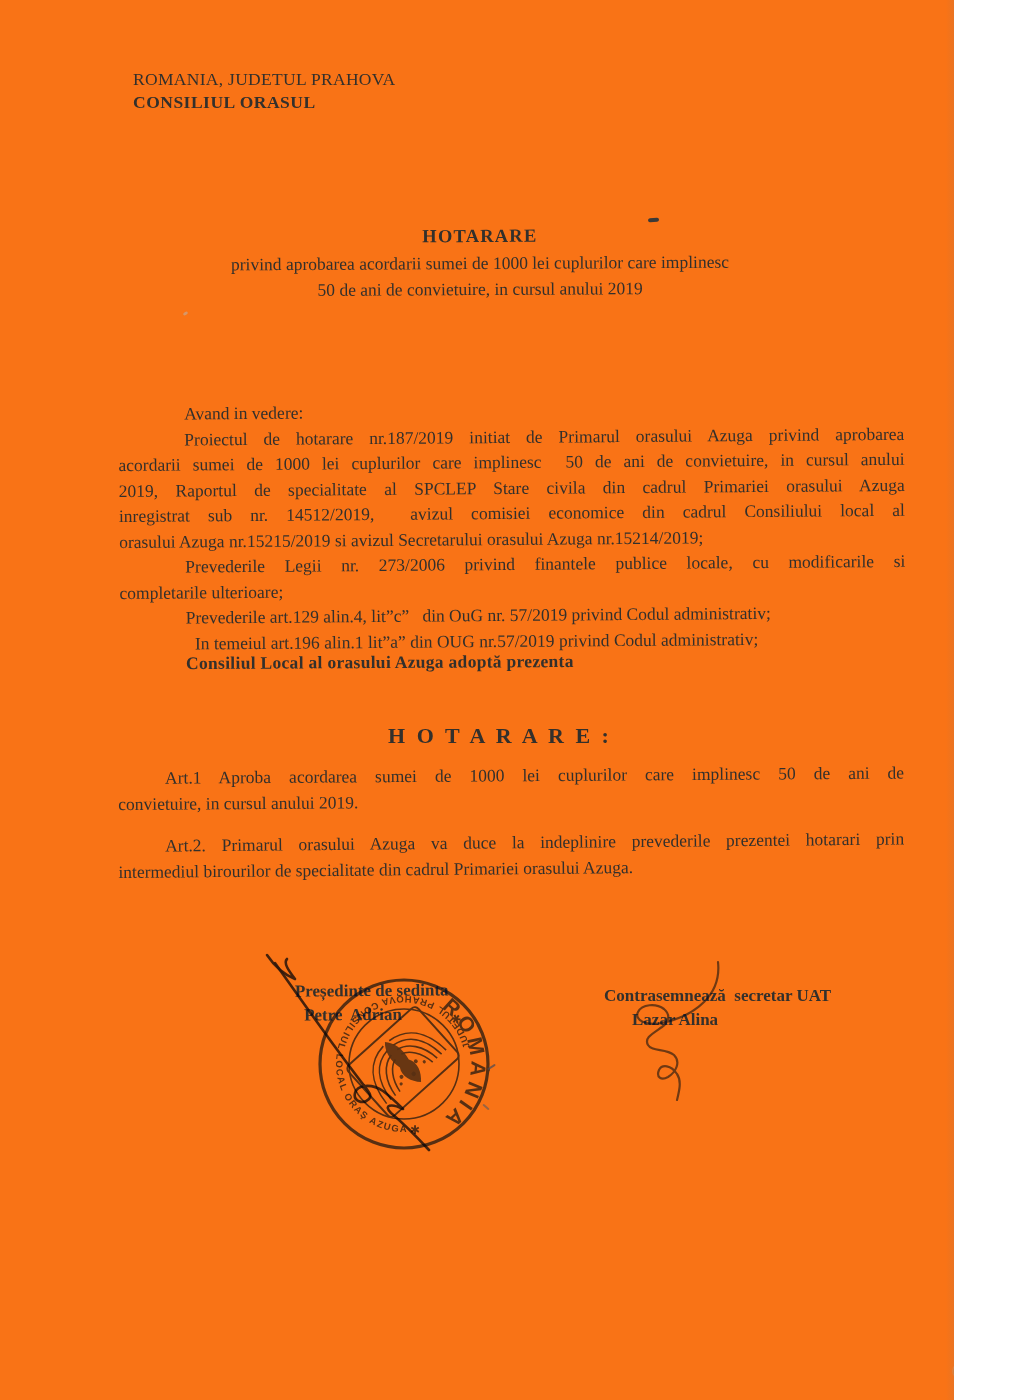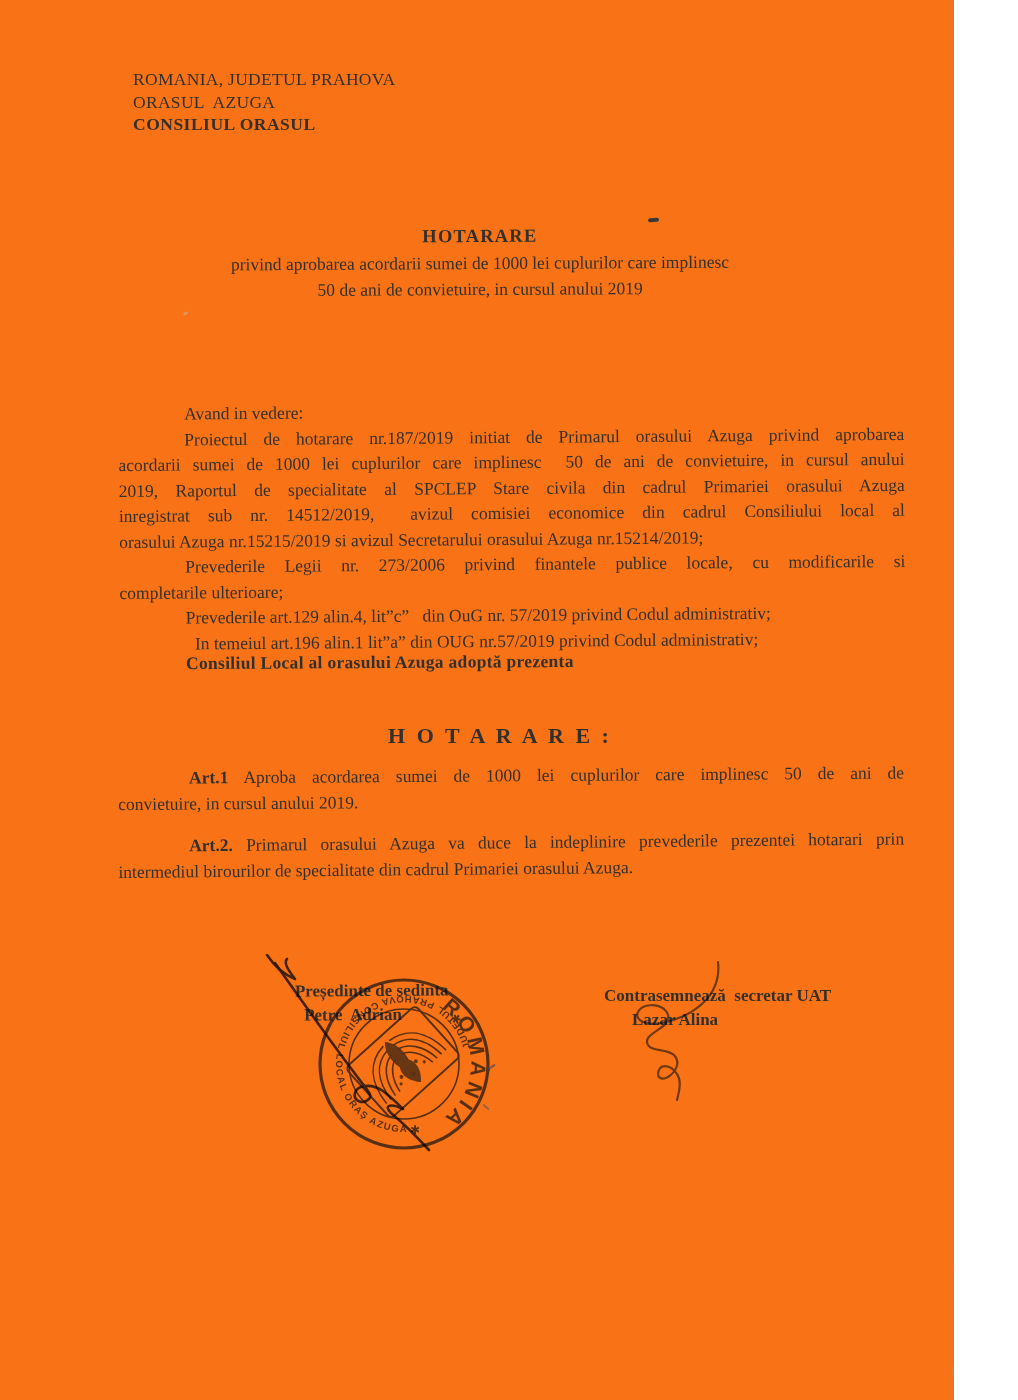--- a/index.html
+++ b/index.html
@@ -26,21 +26,21 @@
     transform:rotate(-0.45deg);transform-origin:left top;}
   .jline{text-align:justify;text-align-last:justify;}
   .indent{padding-left:66px;}
   .indent2{padding-left:75px;}
   .adoption{position:absolute;left:186px;top:652px;font-weight:bold;font-size:17.5px;letter-spacing:.3px;transform:rotate(-0.3deg);}
   .decision-heading{position:absolute;left:150px;top:723px;width:700px;text-align:center;font-weight:bold;
     font-size:22px;letter-spacing:3px;}
   .article{position:absolute;left:118px;width:786px;font-size:17.5px;line-height:25.5px;transform-origin:left top;}
   #art1{top:766px;transform:rotate(-0.4deg);}
   #art2{top:834px;transform:rotate(-0.55deg);}
-  .article .alabel{font-weight:bold;margin-left:24px;}
+  .article .alabel{font-weight:normal;}
   .artindent{padding-left:47px;}
   .sig-left{position:absolute;left:295px;top:979px;font-weight:bold;font-size:17px;line-height:24px;transform:rotate(-0.5deg);}
   .sig-left .name{padding-left:9px;}
   .sig-right{position:absolute;left:604px;top:984px;font-weight:bold;font-size:17px;line-height:24px;}
   .sig-right .name{padding-left:28px;}
   .footer{position:absolute;left:117px;top:1113px;font-weight:bold;font-size:17.5px;line-height:24px;letter-spacing:.2px;}
   .stamp-svg{position:absolute;left:312px;top:972px;width:184px;height:184px;mix-blend-mode:multiply;opacity:.93;}
   .stamp-svg .ring{fill:none;stroke:var(--stamp-blue);}
   .stamp-svg text{fill:var(--stamp-blue);font-family:"Liberation Sans","DejaVu Sans",sans-serif;}
   .stamp-svg .coat{stroke:var(--stamp-blue);fill:none;}
@@ -57,21 +57,20 @@
   .smudge{position:absolute;left:952px;top:1362px;width:24px;height:18px;border-radius:50%;
     background:radial-gradient(ellipse at 45% 55%, rgba(128,92,56,.75) 0 18%, rgba(160,120,80,.4) 40%, rgba(220,205,185,.25) 65%, rgba(255,255,255,0) 80%);}
 </style>
 </head>
 <body>
 
 <div class="page">
 
   <div class="header">
     <div class="line">ROMANIA, JUDETUL PRAHOVA</div>
-    <div class="line">ORASUL  AZUGA</div>
     <div class="line bold">CONSILIUL ORASUL</div>
   </div>
 
   <div class="dash-mark"></div>
   <div class="tick-topright"></div>
   <div class="speck"></div>
 
   <div class="title-block">
     <div class="title-heading">HOTARARE</div>
     <div class="subtitle line">privind aprobarea acordarii sumei de 1000 lei cuplurilor care implinesc</div>

